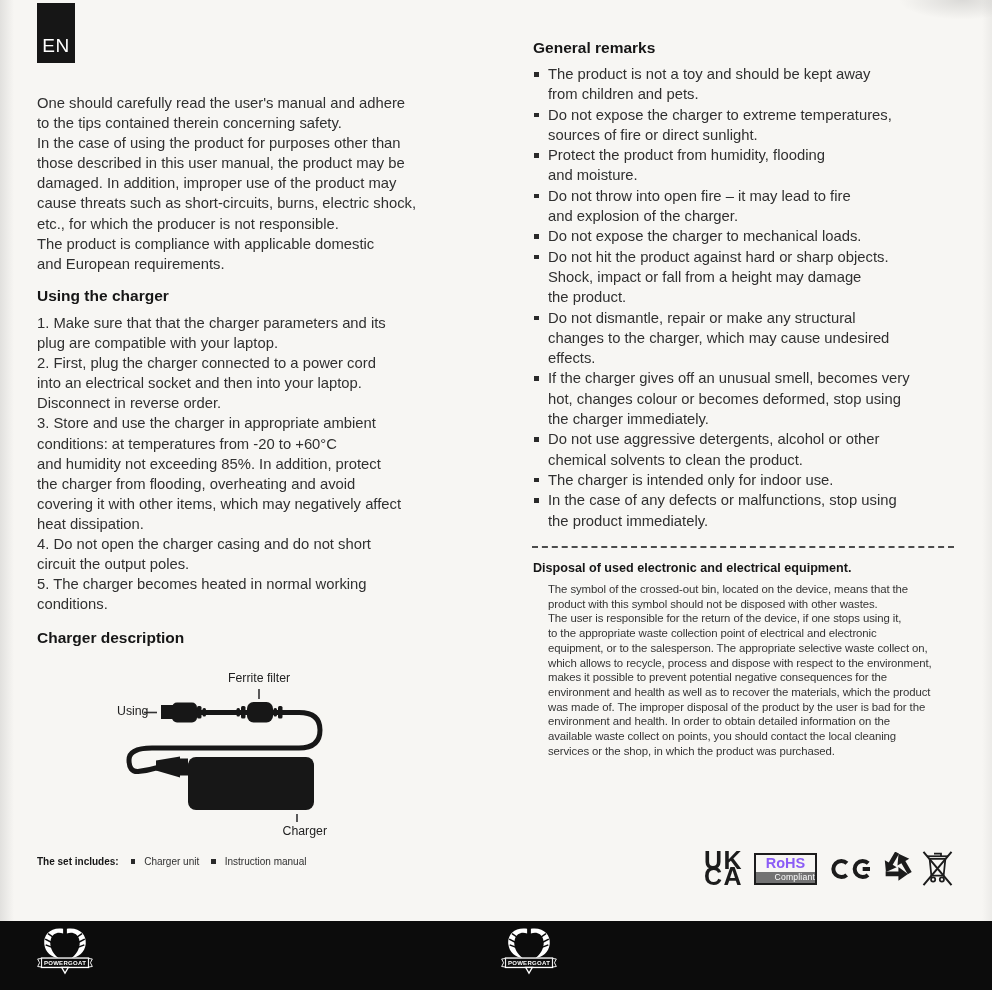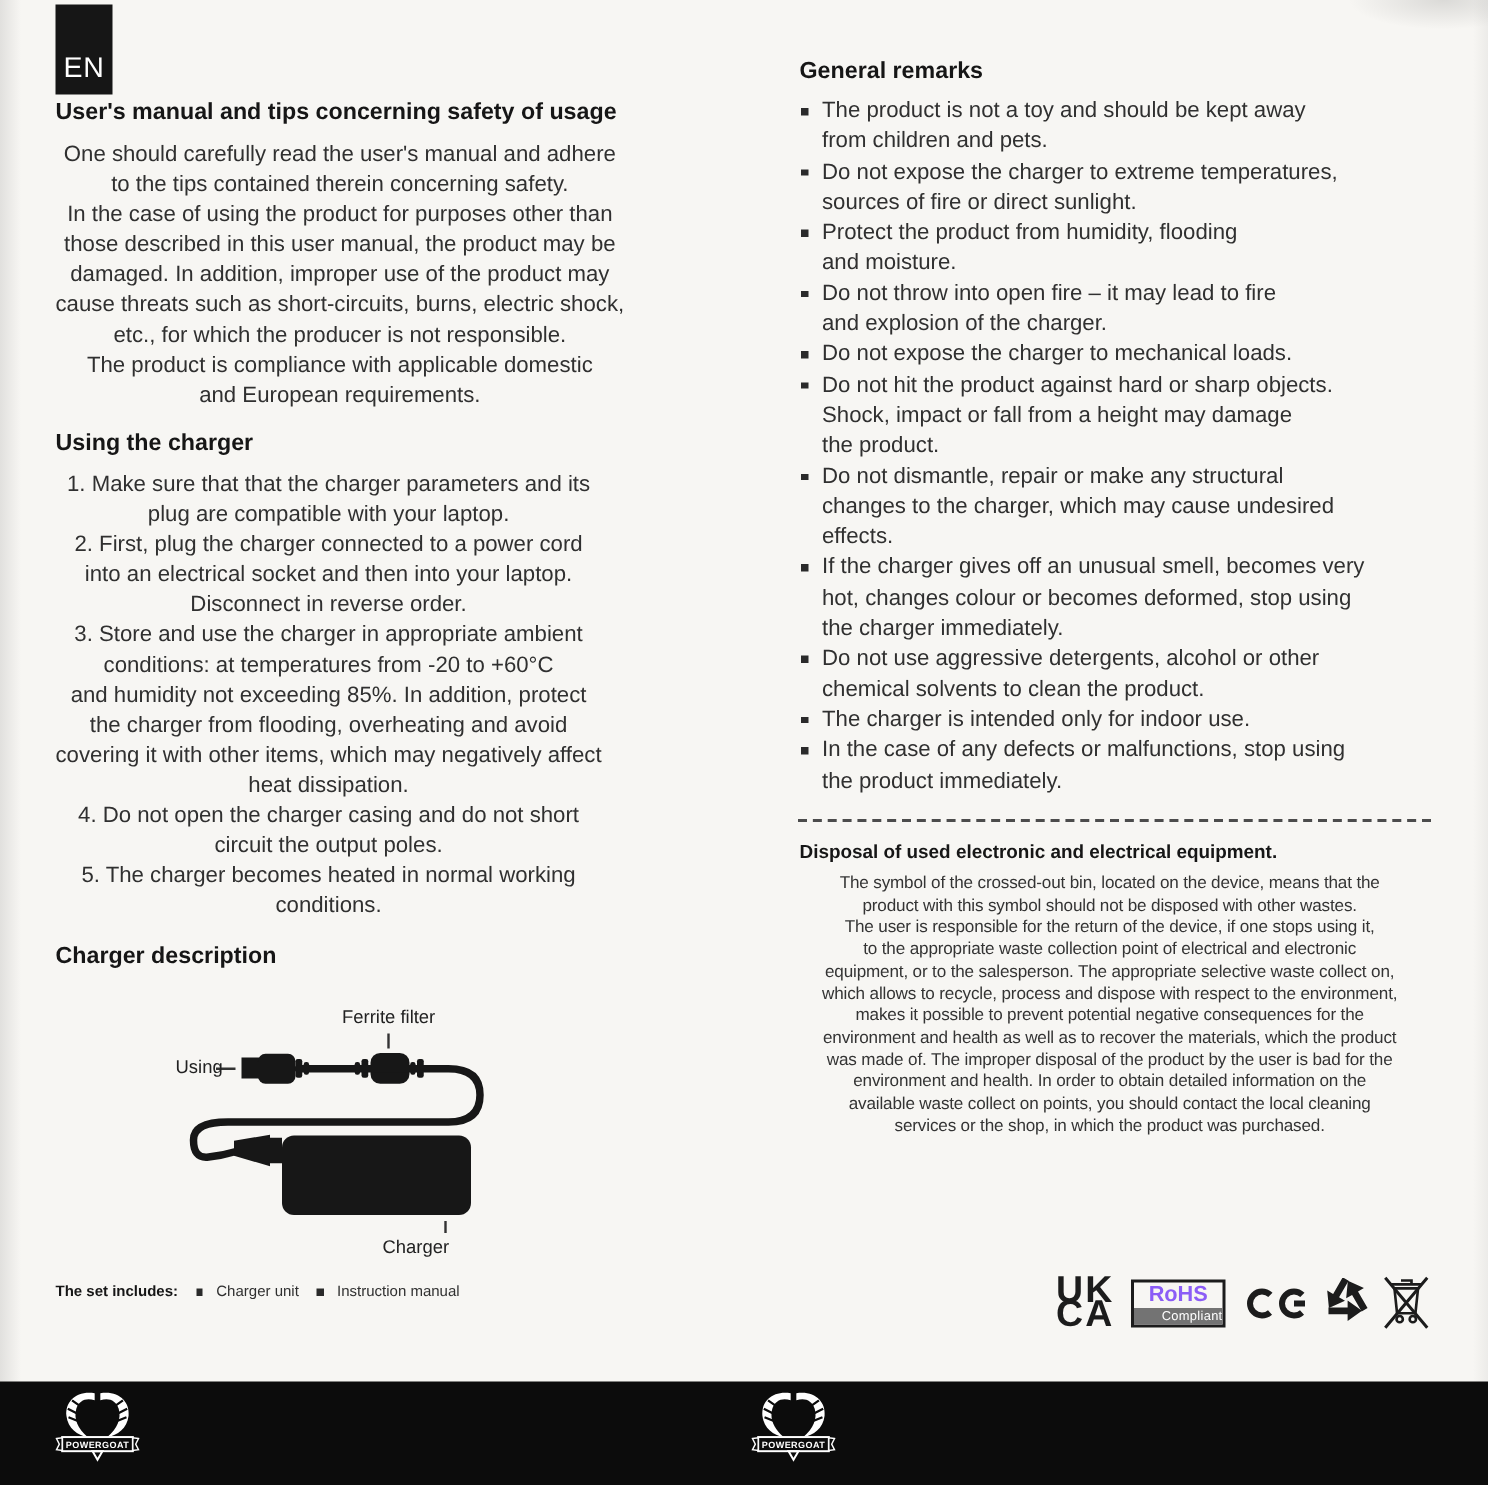--- a/index.html
+++ b/index.html
@@ -15,21 +15,21 @@
     color:#2e2e2e;
   }
   
   .page::before {
     content:""; position:absolute; inset:0; pointer-events:none;
     background:
       radial-gradient(90px 28px at 97% 0%, rgba(90,90,90,.18), rgba(0,0,0,0) 70%),
       linear-gradient(to right, rgba(110,110,110,.16), rgba(0,0,0,0) 14px),
       linear-gradient(to left,  rgba(140,140,140,.10), rgba(0,0,0,0) 10px);
   }
-  .pre { white-space:pre;text-align:center; }
+  .pre { white-space:pre; }
 
   
   .en-badge {
     position:absolute; left:37px; top:3px; width:38px; height:60px;
     background:#161616; color:#fff; font-weight:normal; font-size:19px;
     display:flex; align-items:flex-end; justify-content:center; padding-bottom:6px;
     letter-spacing:.5px;
   }
 
   
@@ -55,21 +55,21 @@
   }
   .disp-h { position:absolute; left:533px; top:561px; font-size:12.6px; font-weight:bold; color:#161616; }
   .disp-p { position:absolute; left:533px; top:582px; font-size:11.4px; line-height:14.7px; color:#343434; letter-spacing:-0.1px;margin-left:15px; }
 
   
   .diagram { position:absolute; left:100px; top:665px; width:360px; height:180px; }
   .diagram svg { position:absolute; inset:0; }
   .dlabel { position:absolute; font-size:12.3px; color:#222; }
   .lbl-ferrite { left:128px; top:6px; }
   .lbl-plug    { left:17px;  top:39px; }
-  .lbl-charger { left:155px; top:159px; width:60px; text-align:left; }
+  .lbl-charger { left:167px; top:159px; width:60px; text-align:right; }
 
   .set-line {
     position:absolute; left:37px; top:856px; display:flex; align-items:center;
     font-size:10px; color:#303030;
   }
   .set-line .lab { font-weight:bold; color:#161616; }
   .sq { width:4.5px; height:4.5px; background:#2a2a2a; margin:0 9px 0 12px; flex:0 0 auto; }
 
   
   .marks { position:absolute; left:704px; top:846px; height:46px; }
@@ -94,21 +94,20 @@
   .goat-1 { left:36px; } .goat-2 { left:500px; }
   .goat text { font-family:"Liberation Sans","DejaVu Sans",sans-serif; }
 </style>
 </head>
 <body>
 
 <div class="page">
 
   <div class="en-badge">EN</div>
 
-  <div class="h left-h1">User's manual and tips concerning safety of usage</div>
 
   <div class="body-block left-p1 pre">One should carefully read the user's manual and adhere
 to the tips contained therein concerning safety.
 In the case of using the product for purposes other than
 those described in this user manual, the product may be
 damaged. In addition, improper use of the product may
 cause threats such as short-circuits, burns, electric shock,
 etc., for which the producer is not responsible.
 The product is compliance with applicable domestic
 and European requirements.</div>

